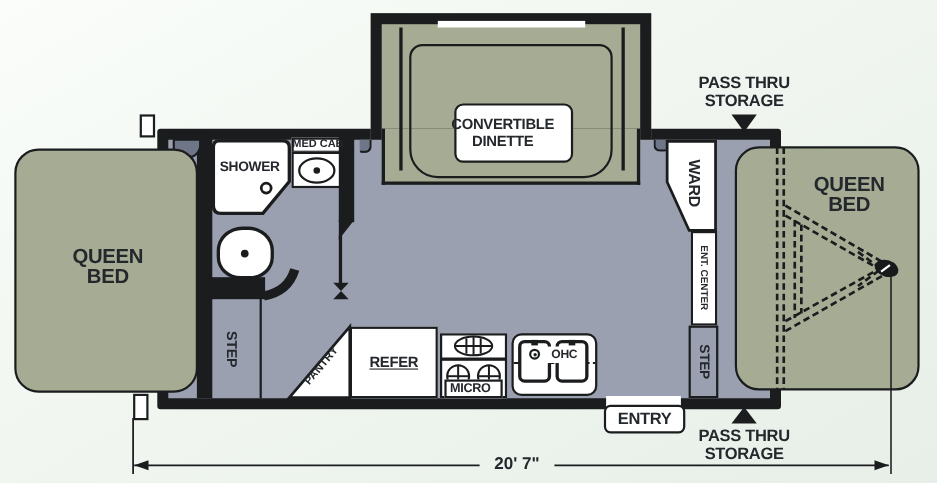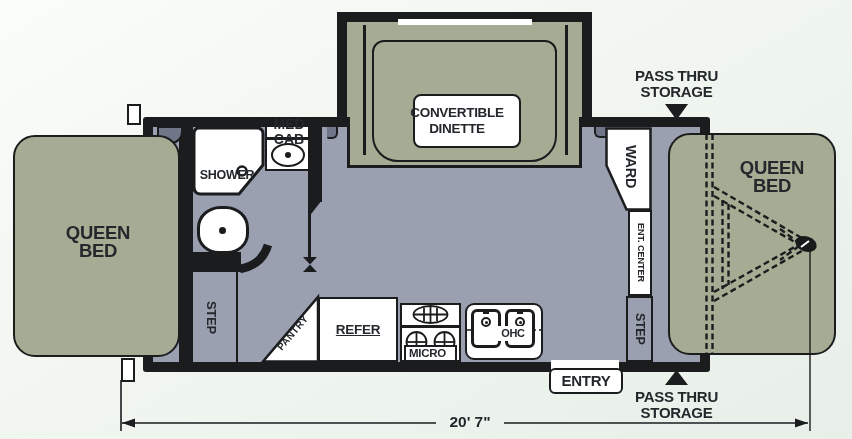--- a/index.html
+++ b/index.html
@@ -155,25 +155,25 @@
 
   <div class="abs" style="left:404px;top:345px;width:53px;height:17px;background:#fff;border:2px solid #1a1c1e;"></div>
 
   <div class="lbl" style="left:44px;top:218px;width:108px;height:48px;font-size:18.5px;line-height:18px;">
     <span style="display:inline-block;width:80px;">QUEEN BED</span>
   </div>
   <div class="lbl" style="left:718px;top:153px;width:108px;height:48px;font-size:18.5px;line-height:18px;">
     <span style="display:inline-block;width:80px;">QUEEN BED</span>
   </div>
 
-  <div class="lbl" style="left:191px;top:143px;width:72px;height:16px;font-size:12.5px;margin-top:24px;">
+  <div class="lbl" style="left:191px;top:143px;width:72px;height:16px;font-size:12.5px;">
       <span>SHOWER</span>
     </div>
 
-  <div class="lbl" style="left:265px;top:126px;width:48px;height:12px;font-size:14px;letter-spacing:0;text-align:center;">
+  <div class="lbl" style="left:265px;top:126px;width:48px;height:12px;font-size:10px;letter-spacing:0;text-align:center;">
       <span>MED CAB</span>
     </div>
 
   <div class="lbl" style="left:415px;top:96px;width:84px;height:50px;font-size:13.5px;line-height:16px;">
     <span style="display:inline-block;width:98px;">CONVERTIBLE DINETTE</span>
   </div>
 
   <div class="lbl vlbl" style="left:615px;top:134px;width:30px;height:66px;font-size:14.5px;">
       <span>WARD</span>
     </div>
@@ -195,21 +195,21 @@
     </div>
 
   <div class="lbl" style="left:320px;top:321px;width:76px;height:18px;font-size:13.5px;text-decoration:underline;">
       <span>REFER</span>
     </div>
 
   <div class="lbl" style="left:404px;top:346px;width:47px;height:15px;font-size:11.5px;">
       <span>MICRO</span>
     </div>
 
-  <div class="lbl" style="left:497px;top:326px;width:32px;height:15px;font-size:11px;background:#fff;">
+  <div class="lbl" style="left:497px;top:315px;width:32px;height:15px;font-size:11px;background:#fff;">
       <span>OHC</span>
     </div>
 
   <div class="lbl" style="left:549px;top:369px;width:74px;height:24px;font-size:15px;">
       <span>ENTRY</span>
     </div>
 
   <div class="lbl" style="left:606px;top:66px;width:141px;height:36px;font-size:15px;line-height:16.5px;">
     <span style="display:inline-block;width:90px;">PASS THRU STORAGE</span>
   </div>

